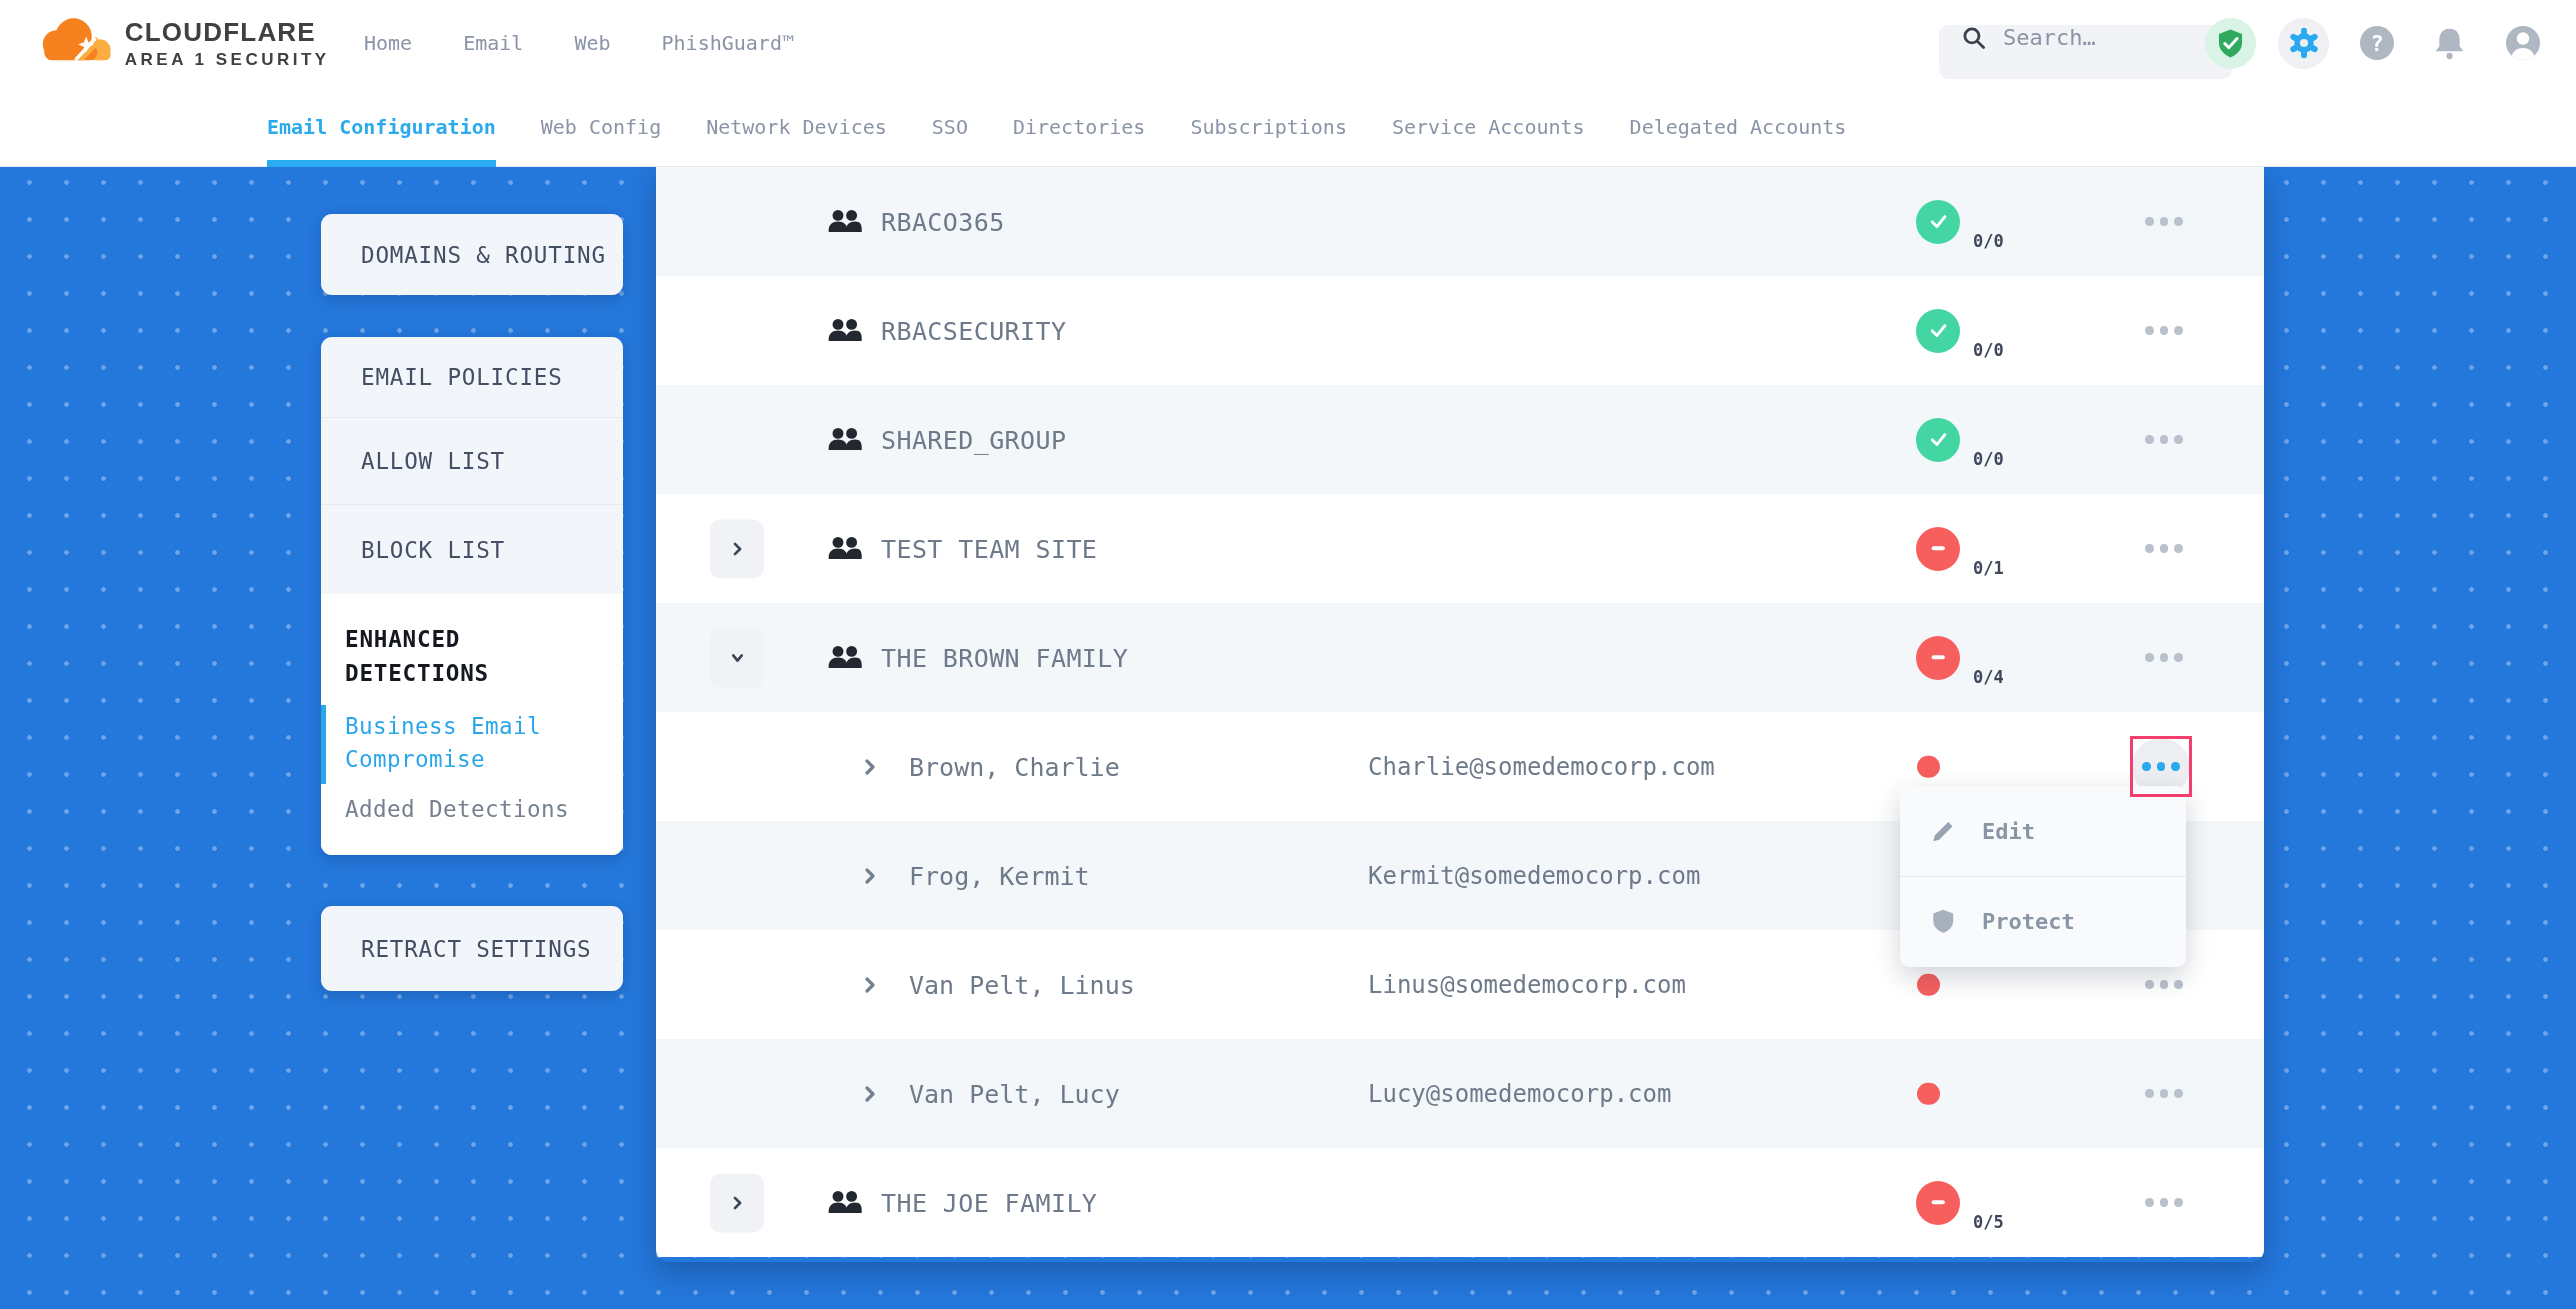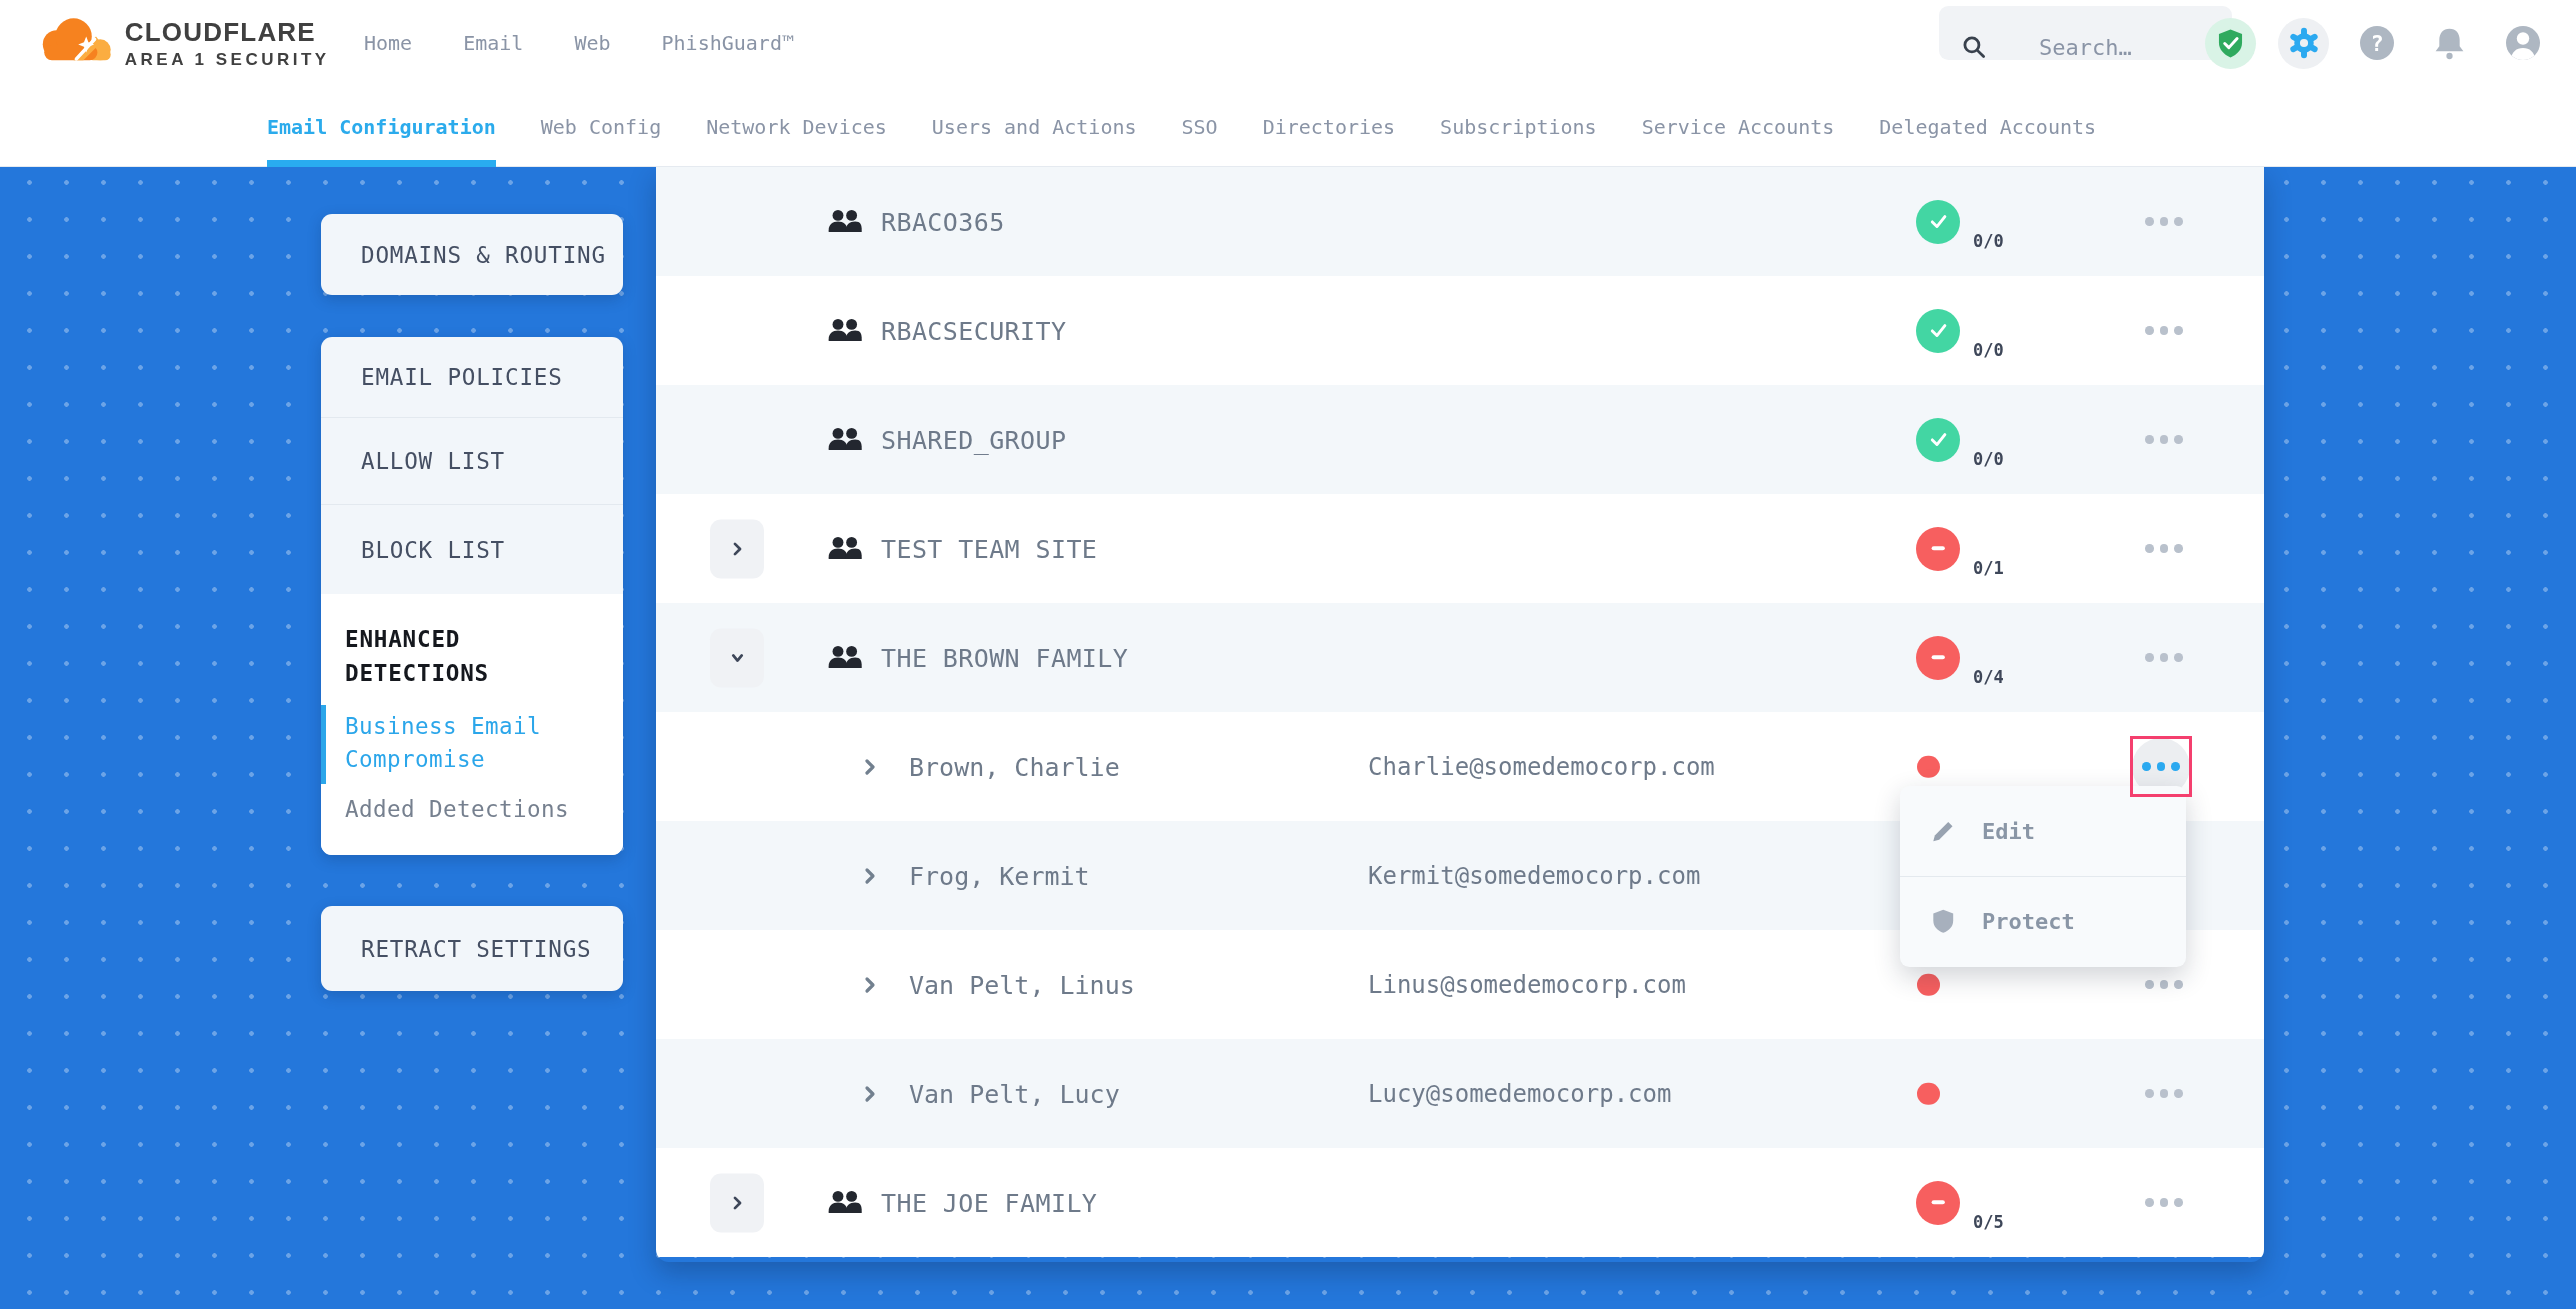--- a/index.html
+++ b/index.html
@@ -9,21 +9,21 @@
 
   
   .header { position:absolute; top:0; left:0; width:100%; height:86px; background:#fff; z-index:20; }
   .logo { position:absolute; left:33px; top:6.2px; display:flex; align-items:flex-start; }
   .logo-cloud { width:84px; height:56px; margin-top:6.2px; }
   .logo-text { margin-left:7.8px; font-family:"Liberation Sans", sans-serif; color:#404040; }
   .logo-brand { font-size:26px; font-weight:800; letter-spacing:1.2px; line-height:31px; margin-top:11px; }
   .logo-sub { font-size:17px; font-weight:700; letter-spacing:3.5px; line-height:20px; margin-top:1.6px; }
   .main-nav { position:absolute; left:364px; top:0; height:86px; display:flex; align-items:center; gap:51px; }
   .nav-link { font-size:20px; color:#8A94A6; text-decoration:none; cursor:pointer; }
-  .search-box { position:absolute; left:1939px; top:6px; width:293px; height:54px; background:#F1F3F6; border-radius:9.3px; display:flex; align-items:flex-end; padding-left:22px;gap:36px; }
+  .search-box { position:absolute; left:1939px; top:25px; width:293px; height:54px; background:#F1F3F6; border-radius:9.3px; display:flex; align-items:flex-start; padding-left:22px; }
   .search-ph { font-size:22px; color:#8A94A6; margin-left:15.6px; }
   .header-icons { position:absolute; right:28px; top:0; height:86px; display:flex; align-items:center; gap:22px; }
   .hicon { width:51px; height:51px; border-radius:50%; display:flex; align-items:center; justify-content:center; cursor:pointer; }
   .hicon.shield-bg { background:#D9F3E6; }
   .hicon.gear-bg { background:#EEF0F3; }
 
   
   .subnav { position:absolute; top:86px; left:0; width:100%; height:81px; background:#fff; border-bottom:1.6px solid #E5EAF0; z-index:19;padding-left:44px; }
   .tabs { position:absolute; left:267px; top:0; height:81px; display:flex; align-items:center; gap:45px; }
   .tab { font-size:20px; color:#8A94A6; height:81px; display:flex; align-items:center; position:relative; cursor:pointer; }
@@ -165,21 +165,20 @@
         </svg>
       </div>
     </div>
   </header>
 
   <div class="subnav">
     <div class="tabs" id="tabs">
         <div class="tab active">Email Configuration</div>
         <div class="tab">Web Config</div>
         <div class="tab">Network Devices</div>
-        <div class="tab">Users and Actions</div>
         <div class="tab">SSO</div>
         <div class="tab">Directories</div>
         <div class="tab">Subscriptions</div>
         <div class="tab">Service Accounts</div>
         <div class="tab">Delegated Accounts</div>
       </div>
   </div>
 
   <div class="content">
 

